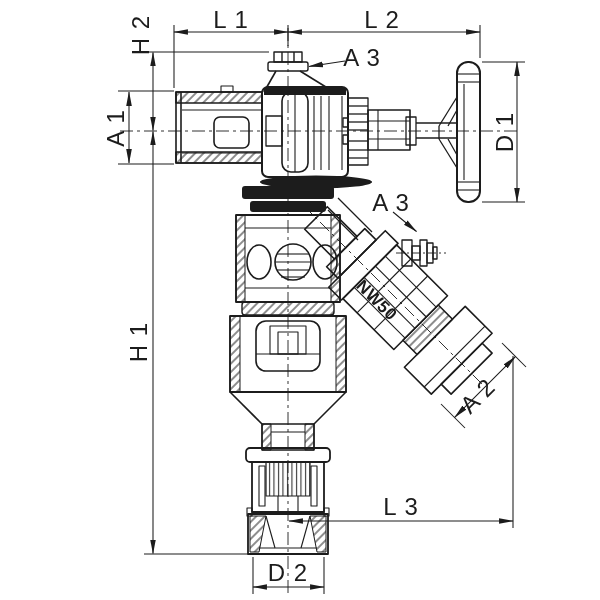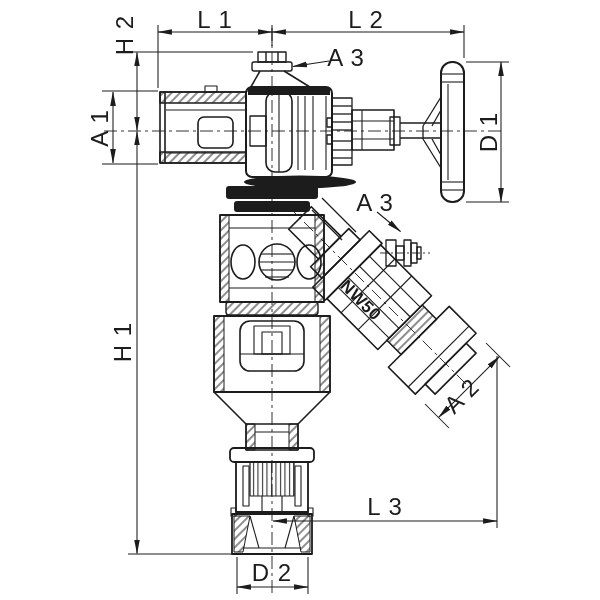--- a/index.html
+++ b/index.html
@@ -1,16 +1,16 @@
 <!DOCTYPE html>
 <html><head>
 <meta charset="utf-8">
 <style>
   html,body{margin:0;padding:0;background:#ffffff;}
-  #stage{width:568px;height:600px;position:relative;background:#ffffff;overflow:hidden;}
+  #stage{width:568px;height:600px;position:relative;background:#ffffff;overflow:hidden;margin-left:16px;}
   svg{display:block;}
   text{font-family:"Liberation Sans","DejaVu Sans",sans-serif;font-size:24px;letter-spacing:1px;fill:#1c1c1c;}
   text.small{font-size:17px;font-weight:600;letter-spacing:0.5px;}
 </style>
 </head>
 <body>
 
 <div id="stage">
 <svg width="600" height="600" viewBox="0 0 600 600">
   <defs>

